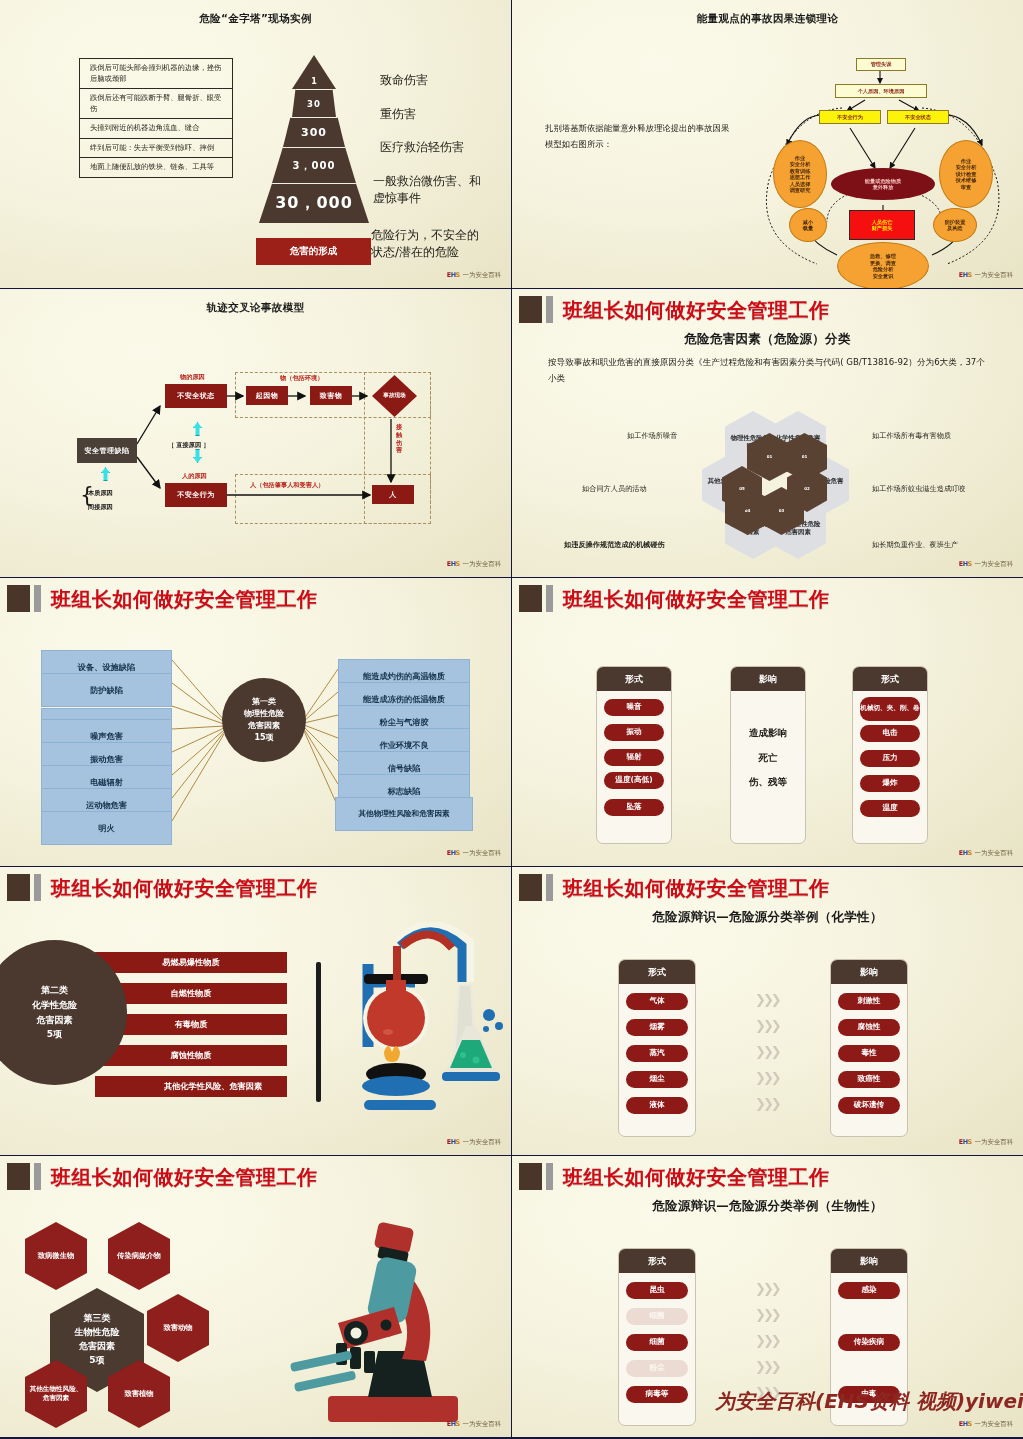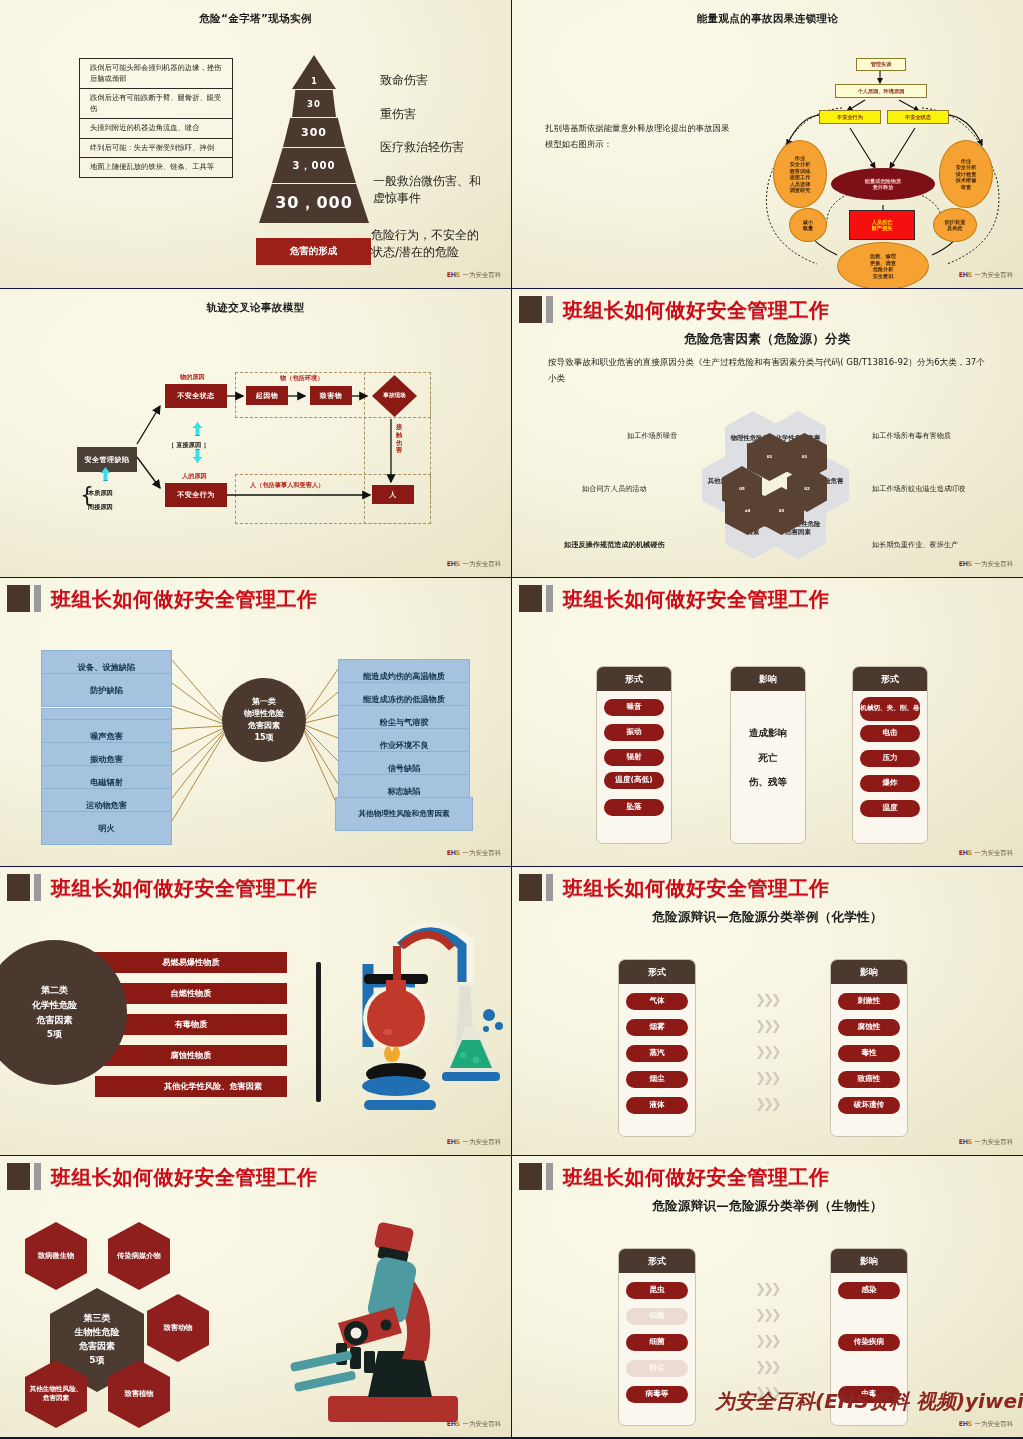--- a/index.html
+++ b/index.html
@@ -268,21 +268,21 @@
         <path d="M137,155 L160,117"></path>
         <path d="M137,168 L160,199"></path>
         <path d="M225,107 L243,107"></path>
         <path d="M287,107 L305,107"></path>
         <path d="M348,107 L367,107"></path>
         <path d="M225,206 L370,206"></path>
         <path d="M391,130 L391,193"></path>
       </g>
     </svg>
 
-    <div class="bx gry" style="left:77px;top:149px;width:60px;height:25px;margin-top:9px;">安全管理缺陷</div>
+    <div class="bx gry" style="left:77px;top:149px;width:60px;height:25px;">安全管理缺陷</div>
     <div class="bx" style="left:165px;top:95px;width:62px;height:24px;">不安全状态</div>
     <div class="bx" style="left:246px;top:97px;width:42px;height:19px;">起因物</div>
     <div class="bx" style="left:310px;top:97px;width:42px;height:19px;">致害物</div>
     <div class="bx" style="left:165px;top:194px;width:62px;height:24px;">不安全行为</div>
     <div class="bx" style="left:372px;top:196px;width:42px;height:19px;">人</div>
     <div style="position:absolute;left:372px;top:86px;width:45px;height:42px;background:#8c1a14;
          clip-path:polygon(50% 0,100% 50%,50% 100%,0 50%);display:flex;align-items:center;
          justify-content:center;color:#fff;font-size:5.6px;font-weight:bold;">事故现场</div>
 
     <div class="lbl" style="left:180px;top:84px;">物的原因</div>

